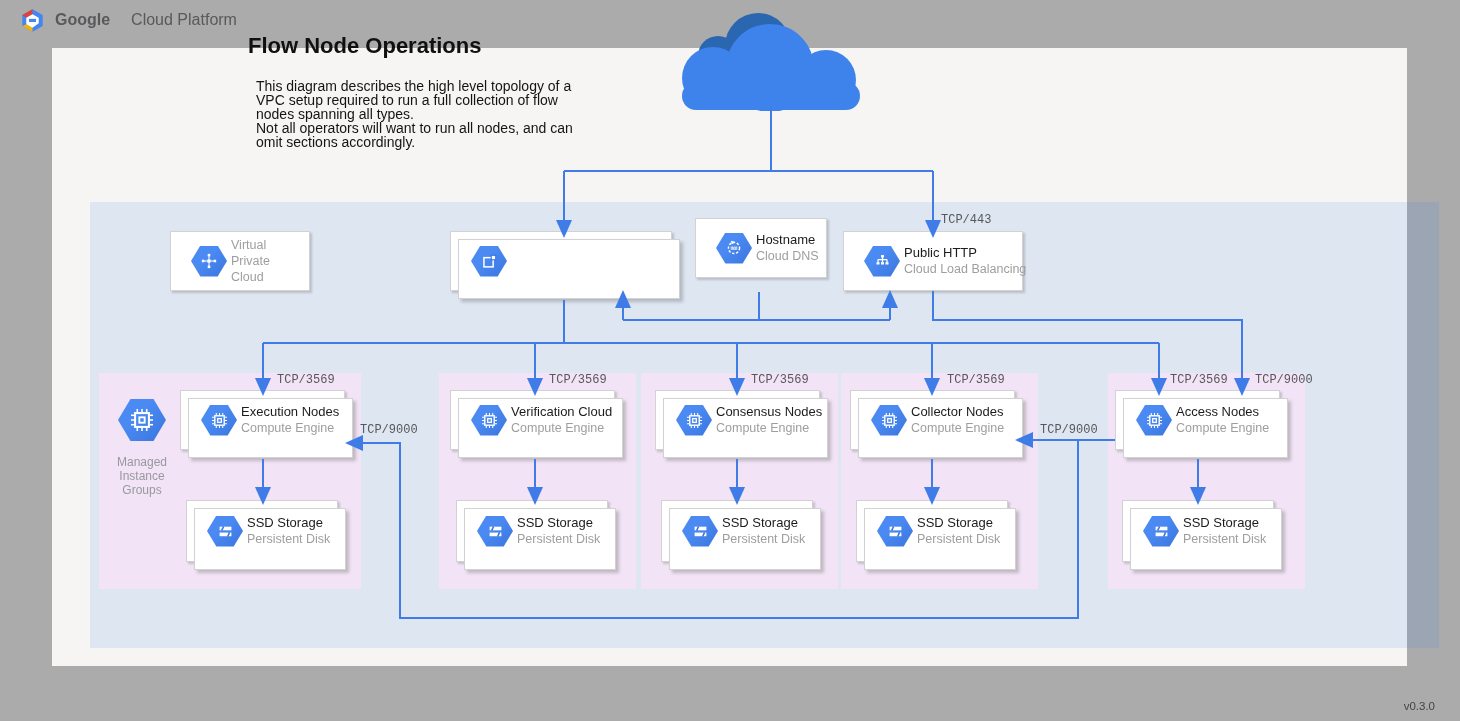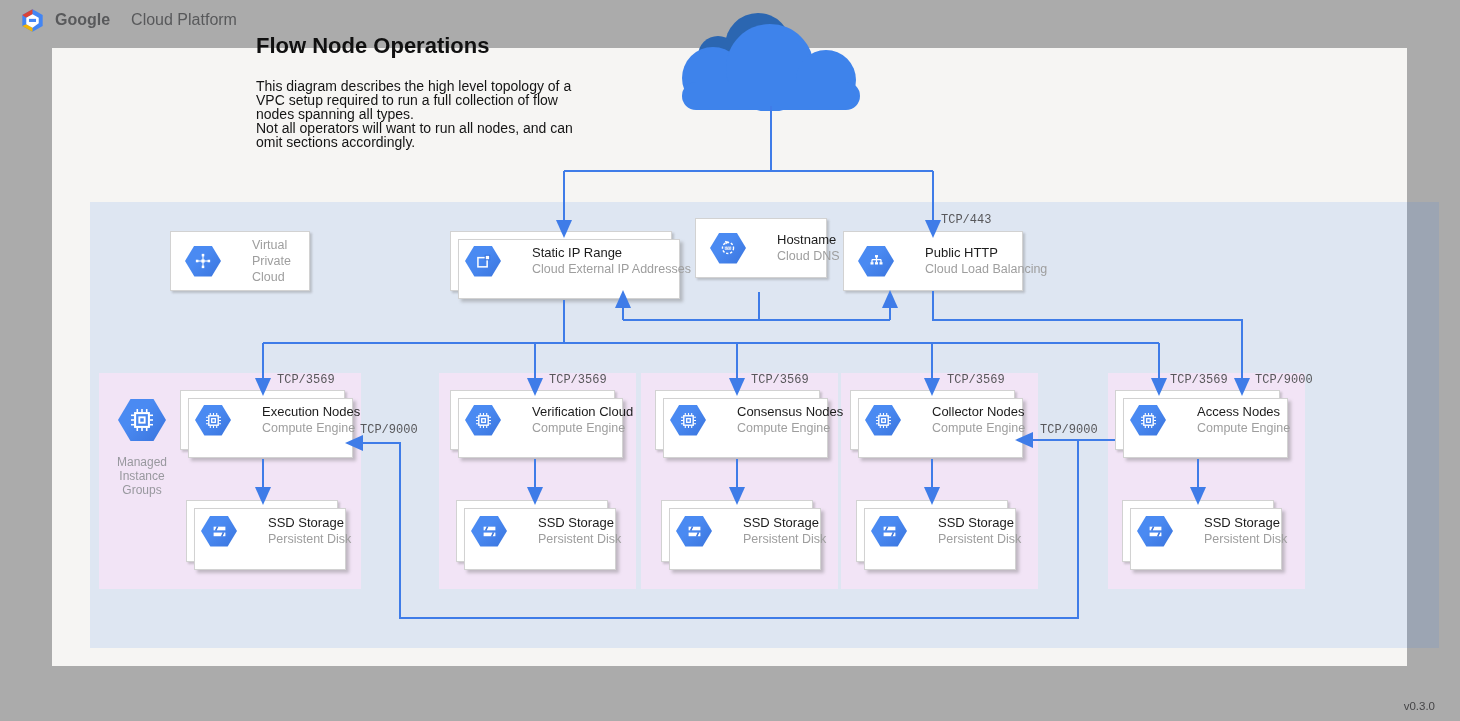--- a/index.html
+++ b/index.html
@@ -12,28 +12,28 @@
   .abs{position:absolute;}
   
   #canvas{left:52px;top:48px;width:1355px;height:618px;background:#f6f5f3;z-index:0;}
   
   #vpc-region{left:90px;top:202px;width:1349px;height:446px;background:rgba(64,130,240,0.13);z-index:1;}
   
   #gcp-logo{left:19px;top:8px;display:flex;align-items:center;gap:9px;z-index:7;}
   #gcp-logo .t{font-size:16px;color:#58595b;}
   #gcp-logo .b{font-weight:bold;margin-right:21px;}
   
-  #page-title{left:256px;top:33px;font-size:22px;font-weight:bold;color:#101010;z-index:3;}
+  #page-title{left:248px;top:33px;font-size:22px;font-weight:bold;color:#101010;z-index:3;}
   #page-desc{left:256px;top:79px;font-size:14px;line-height:14px;color:#141414;white-space:pre-line;z-index:3;}
   
   .group{position:absolute;top:373px;height:216px;background:#f2e4f6;z-index:2;}
   
   .card{
     position:absolute;height:60px;background:#fff;border:1px solid #d2d2d2;
-    display:flex;align-items:center;gap:31px;padding:0 8px 0 14px;box-sizing:border-box;
+    display:flex;align-items:center;gap:4px;padding:0 8px 0 20px;box-sizing:border-box;
     box-shadow:2px 2px 2px rgba(120,120,120,.35);z-index:3;
   }
   .card.stacked::before{
     content:"";position:absolute;left:7px;top:7px;width:100%;height:100%;
     background:#fff;border:1px solid #d2d2d2;box-shadow:3px 3px 3px rgba(120,120,120,.4);z-index:-1;
   }
   .card .tt{font-size:13px;color:#1c1c1c;line-height:16px;white-space:nowrap;}
   .card .st{font-size:12.5px;color:#9e9e9e;line-height:16px;white-space:nowrap;}
   .card .gray2{font-size:12.5px;color:#9e9e9e;line-height:16px;white-space:pre-line;}
   .hex{
@@ -126,24 +126,20 @@
 Private Cloud</span>
 </div>
 
 <div class="card stacked" style="left:450px;top:231px;width:222px">
   <span class="hex">
     <svg width="15" height="15" viewBox="0 0 14 14">
       <rect x="1.8" y="3.4" width="8.6" height="8.6" fill="none" stroke="#fff" stroke-width="1.4"></rect>
       <rect x="8.6" y="1.2" width="4.2" height="4.2" fill="#fff" stroke="#3a74dd" stroke-width="1"></rect>
     </svg>
   </span>
-  <span>
-      <div class="tt">Static IP Range</div>
-        <div class="st">Cloud External IP Addresses</div>
-    </span>
 </div>
 
 <div class="card" style="left:695px;top:218px;width:132px">
   <span class="hex">
     <svg width="16" height="16" viewBox="0 0 15 15">
       <circle cx="7.5" cy="7.5" r="5.2" fill="none" stroke="#fff" stroke-width="1.3" stroke-dasharray="2.2 1.6"></circle>
       <polygon points="4.6,0.8 8.4,1.6 5.4,4.2" fill="#fff"></polygon>
       <rect x="4.5" y="6.1" width="6" height="2.9" fill="#fff"></rect>
       <text x="7.5" y="8.4" font-size="2.6" fill="#3a74dd" text-anchor="middle" font-family="Liberation Sans, sans-serif">DNS</text>
     </svg>

